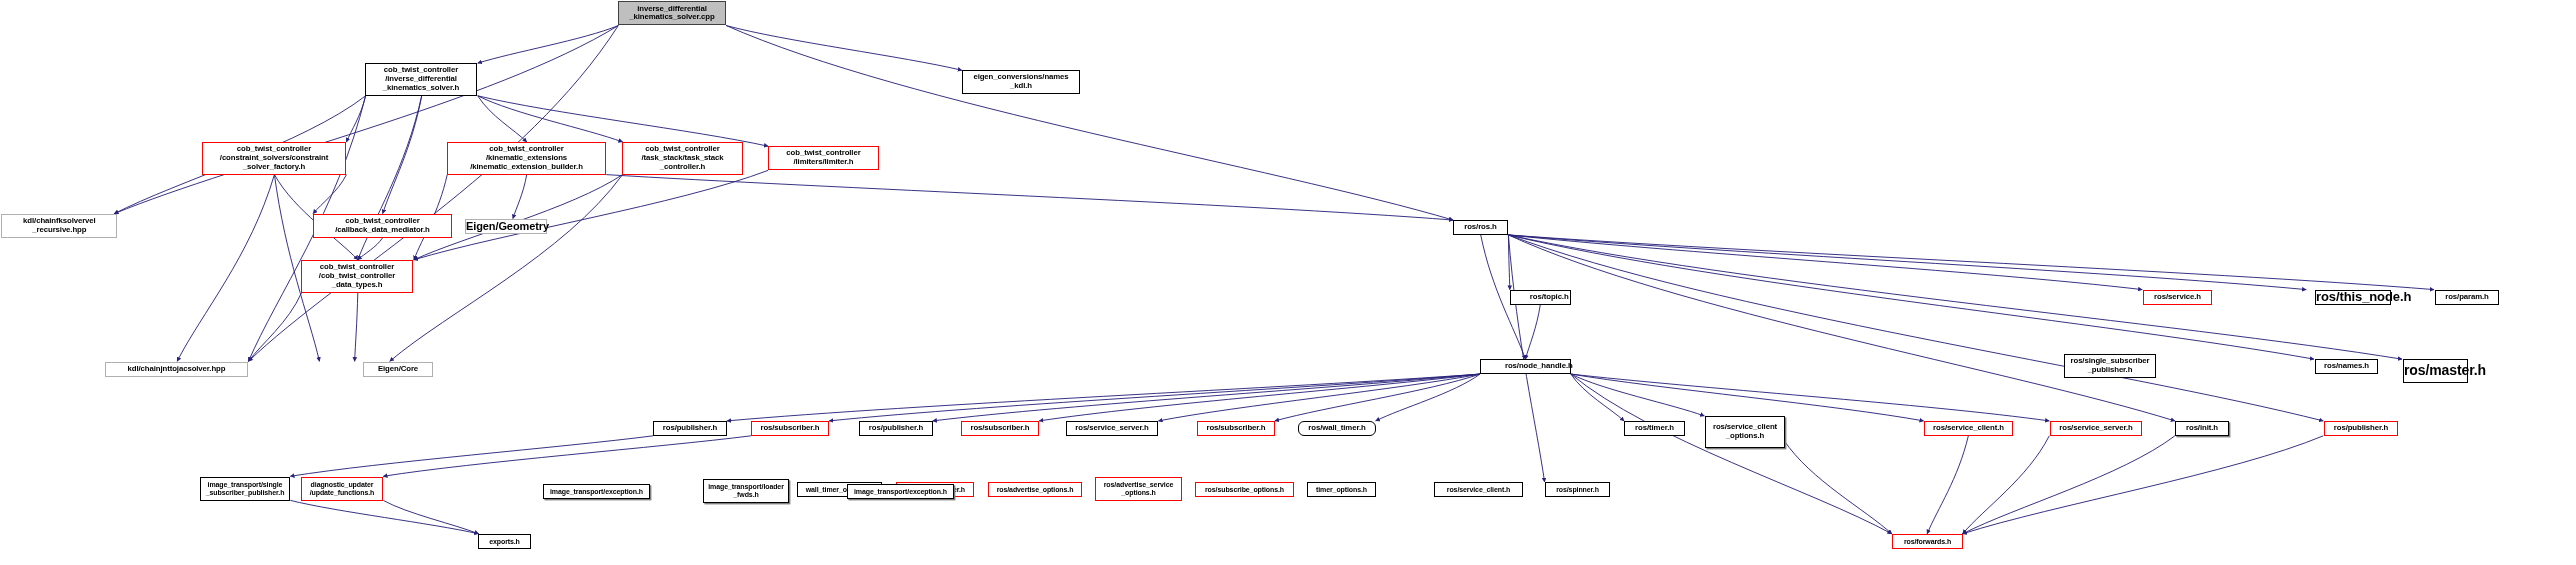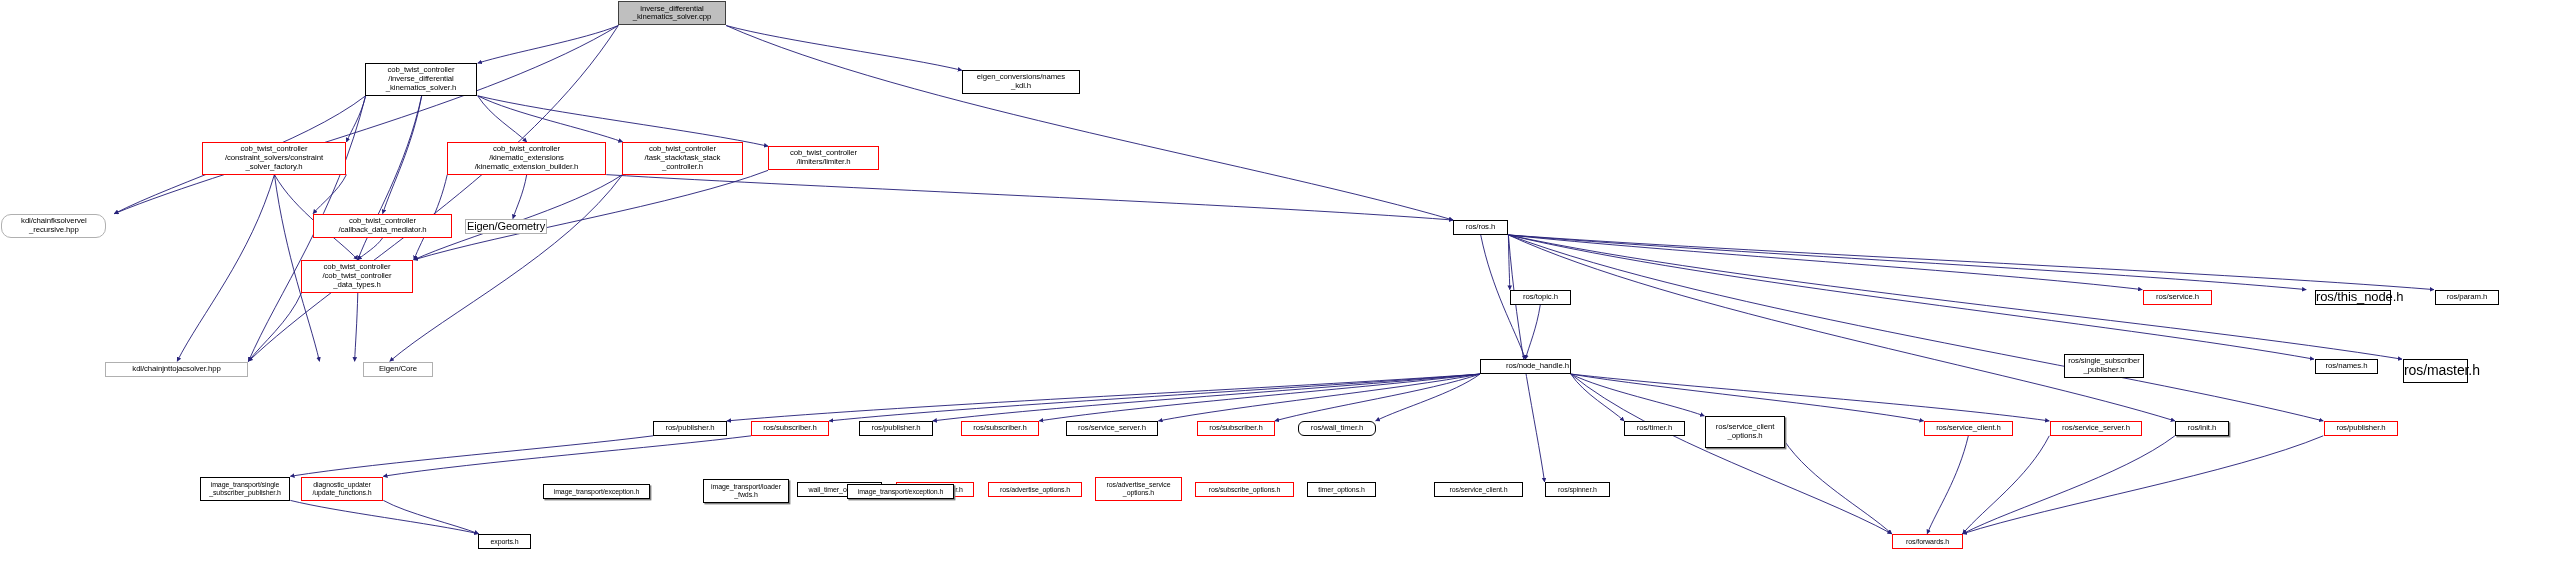--- a/index.html
+++ b/index.html
@@ -8,20 +8,21 @@
     padding: 0;
     background: #ffffff;
   }
   #graph {
     position: relative;
     width: 2576px;
     height: 565px;
     background: #ffffff;
     font-family: "Liberation Sans", "DejaVu Sans", sans-serif;
     overflow: hidden;
+    font-weight: bold;
   }
   #edges {
     position: absolute;
     left: 0; top: 0;
     width: 2576px;
     height: 565px;
     pointer-events: none;
   }
   .node {
     position: absolute;
@@ -147,37 +148,37 @@
 /constraint_solvers/constraint
 _solver_factory.h</span></div>
       <div class="node n-red" style="left: 447px; top: 142px; width: 159px; height: 33px; font-size: 7.8px;"><span class="lbl">cob_twist_controller
 /kinematic_extensions
 /kinematic_extension_builder.h</span></div>
       <div class="node n-red" style="left: 622px; top: 142px; width: 121px; height: 33px; font-size: 7.8px;"><span class="lbl">cob_twist_controller
 /task_stack/task_stack
 _controller.h</span></div>
       <div class="node n-red" style="left: 768px; top: 146px; width: 111px; height: 24px; font-size: 7.8px;"><span class="lbl">cob_twist_controller
 /limiters/limiter.h</span></div>
-      <div class="node n-gray" style="left: 1.4px; top: 214px; width: 105px; height: 24px; font-size: 7.8px; border-radius: 10px;"><span class="lbl">kdl/chainfksolvervel
+      <div class="node n-gray" style="left: 1.4px; top: 214px; width: 116px; height: 24px; font-size: 7.8px;"><span class="lbl">kdl/chainfksolvervel
 _recursive.hpp</span></div>
       <div class="node n-red" style="left: 313px; top: 214px; width: 139px; height: 24px; font-size: 7.8px;"><span class="lbl">cob_twist_controller
 /callback_data_mediator.h</span></div>
       <div class="node n-gray" style="left: 465px; top: 219px; width: 82px; height: 15px; font-size: 11px;"><span class="lbl">Eigen/Geometry</span></div>
       <div class="node n-red" style="left: 301px; top: 260px; width: 112px; height: 33px; font-size: 7.8px;"><span class="lbl">cob_twist_controller
 /cob_twist_controller
 _data_types.h</span></div>
       <div class="node n-gray" style="left: 105px; top: 362px; width: 143px; height: 15px; font-size: 7.8px;"><span class="lbl">kdl/chainjnttojacsolver.hpp</span></div>
       <div class="node n-gray" style="left: 319px; top: 362px; width: 70px; height: 15px; font-size: 7.8px; margin-left: 44px;"><span class="lbl">Eigen/Core</span></div>
       <div class="node n-plain" style="left: 1453px; top: 220px; width: 55px; height: 15px; font-size: 7.8px;"><span class="lbl">ros/ros.h</span></div>
-      <div class="node n-plain" style="left: 1510px; top: 290px; width: 61px; height: 15px; font-size: 7.8px;"><span class="lbl">ros/topic.h</span></div>
+      <div class="node n-plain" style="left: 1510px; top: 290px; width: 61px; height: 15px; font-size: 7.8px; text-align: right;"><span class="lbl">ros/topic.h</span></div>
       <div class="node n-red" style="left: 2143px; top: 290px; width: 69px; height: 15px; font-size: 7.8px;"><span class="lbl">ros/service.h</span></div>
       <div class="node n-plain" style="left: 2307px; top: 290px; width: 76px; height: 15px; font-size: 13px; margin-left: 8px;"><span class="lbl">ros/this_node.h</span></div>
       <div class="node n-plain" style="left: 2435px; top: 290px; width: 64px; height: 15px; font-size: 7.8px;"><span class="lbl">ros/param.h</span></div>
       <div class="node n-plain" style="left: 1480px; top: 359px; width: 91px; height: 15px; font-size: 7.8px; padding-left: 24px;"><span class="lbl">ros/node_handle.h</span></div>
-      <div class="node n-plain" style="left: 2064px; top: 354px; width: 80px; height: 24px; font-size: 7.8px;"><span class="lbl">ros/single_subscriber
+      <div class="node n-plain" style="left: 2064px; top: 354px; width: 92px; height: 24px; font-size: 7.8px;"><span class="lbl">ros/single_subscriber
 _publisher.h</span></div>
       <div class="node n-plain" style="left: 2315px; top: 359px; width: 63px; height: 15px; font-size: 7.8px;"><span class="lbl">ros/names.h</span></div>
       <div class="node n-plain" style="left: 2403px; top: 359px; width: 65px; height: 24px; font-size: 14px;"><span class="lbl">ros/master.h</span></div>
       <div class="node n-plain" style="left: 653px; top: 421px; width: 74px; height: 15px; font-size: 7.8px;"><span class="lbl">ros/publisher.h</span></div>
       <div class="node n-red" style="left: 751px; top: 421px; width: 78px; height: 15px; font-size: 7.8px;"><span class="lbl">ros/subscriber.h</span></div>
       <div class="node n-plain" style="left: 859px; top: 421px; width: 74px; height: 15px; font-size: 7.8px;"><span class="lbl">ros/publisher.h</span></div>
       <div class="node n-red" style="left: 961px; top: 421px; width: 78px; height: 15px; font-size: 7.8px;"><span class="lbl">ros/subscriber.h</span></div>
       <div class="node n-plain" style="left: 1066px; top: 421px; width: 92px; height: 15px; font-size: 7.8px;"><span class="lbl">ros/service_server.h</span></div>
       <div class="node n-red" style="left: 1197px; top: 421px; width: 78px; height: 15px; font-size: 7.8px;"><span class="lbl">ros/subscriber.h</span></div>
       <div class="node n-plain" style="left: 1298px; top: 421px; width: 78px; height: 15px; font-size: 7.8px; border-radius: 6px;"><span class="lbl">ros/wall_timer.h</span></div>

